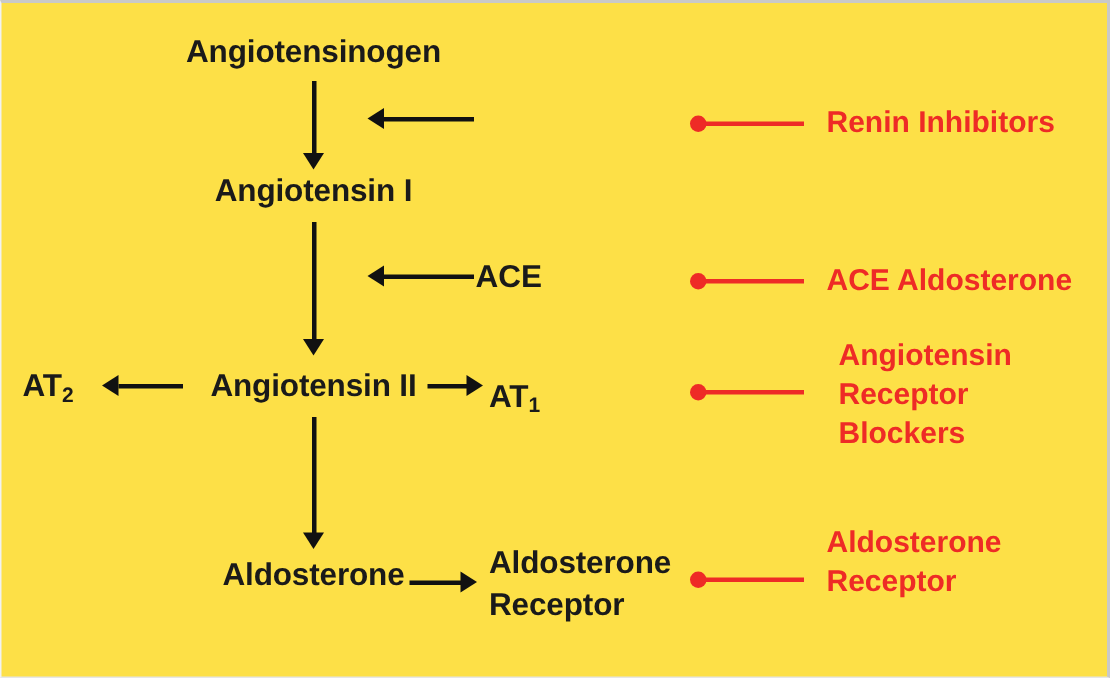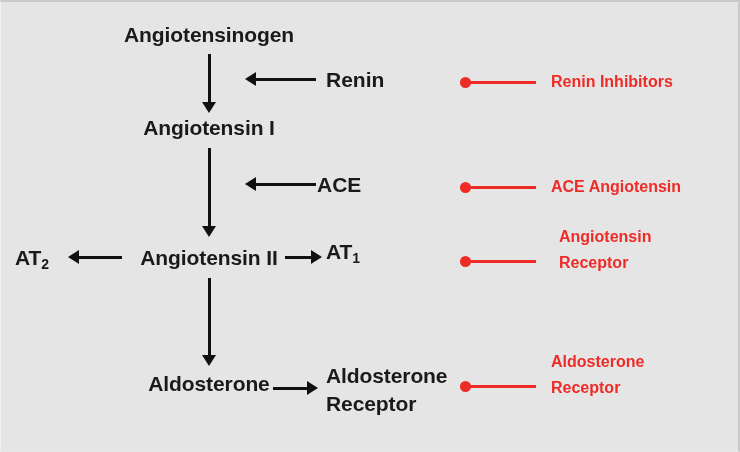--- a/index.html
+++ b/index.html
@@ -7,21 +7,21 @@
     padding: 0;
     background: #ffffff;
   }
   body {
     font-family: "Liberation Sans", sans-serif;
   }
   #canvas {
     position: relative;
     width: 740px;
     height: 452px;
-    background: #e5e5e5;
+    background: #fde047;
     overflow: hidden;
     box-sizing: border-box;
     border-top: 2px solid #c9c9c9;
     border-right: 2px solid #c9c9c9;
     border-bottom: 1px solid #e6e6e6;
     border-left: 1px solid #f2f2f2;
   }
   .node {
     position: absolute;
     color: #1a1a1a;
@@ -41,21 +41,21 @@
   .enzyme {
     position: absolute;
     color: #1a1a1a;
     font-size: 21px;
     font-weight: 600;
     white-space: nowrap;
   }
   .rx-label {
     position: absolute;
     color: #ee2b26;
-    font-size: 16px;
+    font-size: 20px;
     font-weight: 600;
     line-height: 26px;
     white-space: nowrap;
   }
   .vline {
     position: absolute;
     width: 0;
     border-left: 3px solid #111111;
   }
   .arrowhead-down {
@@ -109,32 +109,31 @@
   <div class="node center" style="left:208px; top:20px;">Angiotensinogen</div>
 
   <div class="node center" style="left:208px; top:243px;">Angiotensin II</div>
 
   <div class="node center" style="left:208px; top:113px;">Angiotensin I</div>
 
   <div class="node" style="left:14px; top:243px;text-align:right;">
     <span>AT</span><sub>2</sub>
   </div>
 
-  <div class="node" style="left:325px; top:237px;">
+  <div class="node" style="left:325px; top:250px;">
     <span>AT</span><sub>1</sub>
   </div>
 
   <div class="node center" style="left:208px; top:369px;">Aldosterone</div>
 
   <div class="node" style="left:325px; top:360px; line-height:28px;">
     <div>Aldosterone</div>
     <div>Receptor</div>
   </div>
 
-  <div class="enzyme" style="left:325px; top:66px;">Renin</div>
 
   <div class="enzyme" style="left:316px; top:171px;">ACE</div>
 
   <div class="vline" style="left:207px; top:52px; height:50px;"></div>
   <div class="arrowhead-down" style="left:208px; top:100px;"></div>
 
   <div class="hline" style="left:255px; top:76px; width:60px;"></div>
   <div class="arrowhead-left" style="left:244px; top:70px;"></div>
 
   <div class="vline" style="left:207px; top:146px; height:80px;"></div>
@@ -157,28 +156,29 @@
 
   <div class="rx-dot" style="left:459px; top:75px;"></div>
   <div class="rx-line" style="left:465px; top:79px; width:70px;"></div>
   <div class="rx-label" style="left:550px; top:67px;">
     <div>Renin Inhibitors</div>
   </div>
 
   <div class="rx-dot" style="left:459px; top:180px;"></div>
   <div class="rx-line" style="left:465px; top:184px; width:70px;"></div>
   <div class="rx-label" style="left:550px; top:172px;">
-    <div>ACE Angiotensin</div>
+    <div>ACE Aldosterone</div>
   </div>
 
   <div class="rx-dot" style="left:459px; top:254px;"></div>
   <div class="rx-line" style="left:465px; top:258px; width:70px;"></div>
   <div class="rx-label" style="left:558px; top:222px;">
     <div>Angiotensin</div>
     <div>Receptor</div>
+    <div>Blockers</div>
   </div>
 
   <div class="rx-dot" style="left:459px; top:379px;"></div>
   <div class="rx-line" style="left:465px; top:383px; width:70px;"></div>
   <div class="rx-label" style="left:550px; top:347px;">
     <div>Aldosterone</div>
     <div>Receptor</div>
   </div>
 
 </div>

